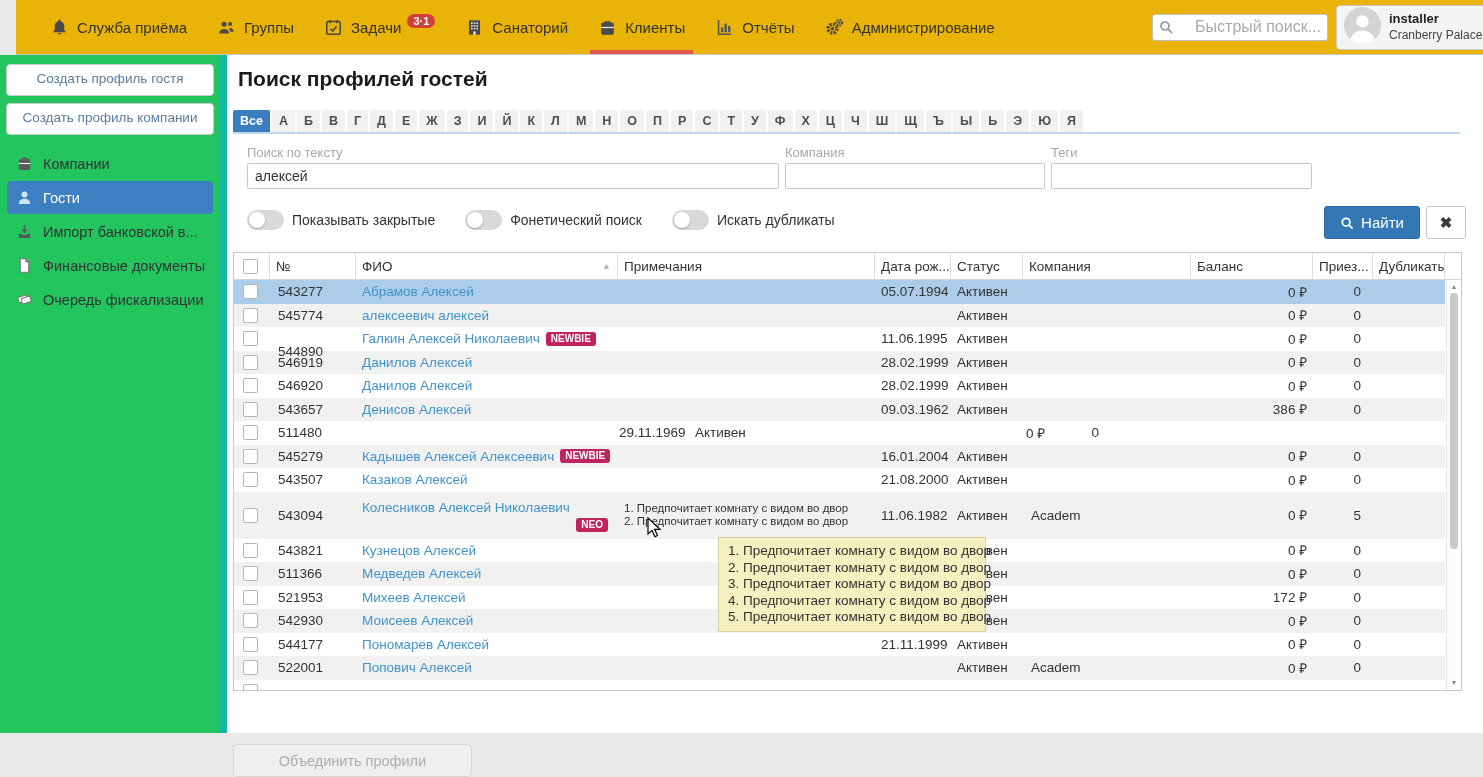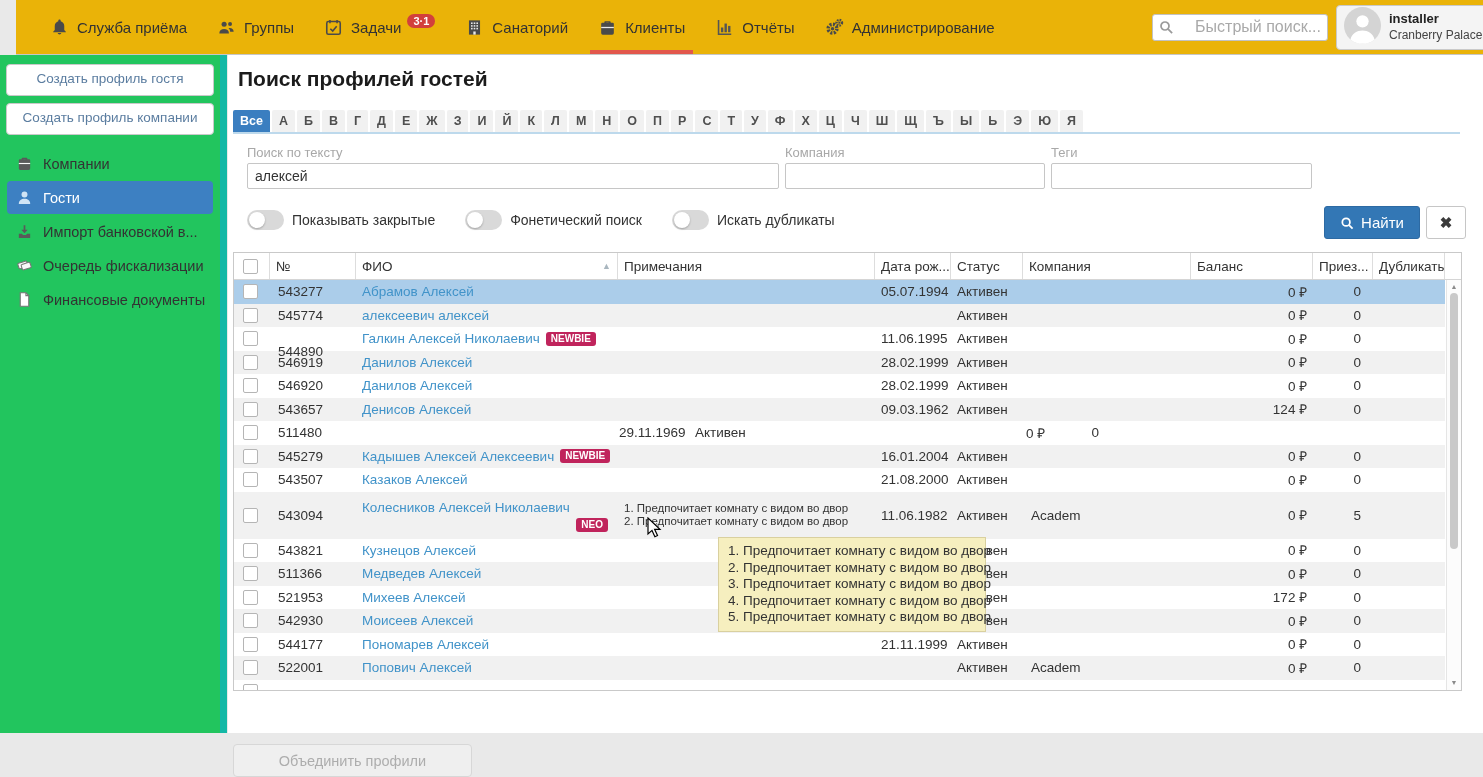--- a/index.html
+++ b/index.html
@@ -260,36 +260,36 @@
             <svg viewBox="0 0 24 24" fill="#5a5a5a">
               <path d="M10.8 3h2.4v6.5h3.3L12 14.5 7.5 9.5h3.3z"></path>
               <path d="M4 15h4.5l1.3 2h4.4l1.3-2H20v6H4z"></path>
             </svg>
           </span>
           <span>Импорт банковской в...</span>
         </div>
         <div class="side-item">
           <span class="side-icon">
             <svg viewBox="0 0 24 24">
+              <path d="M6 2.5h8l4 4v15H6z" fill="#fff" stroke="#777" stroke-width="1.6"></path>
+              <path d="M14 2.5v4h4" fill="none" stroke="#777" stroke-width="1.6"></path>
+            </svg>
+          </span>
+          <span>Финансовые документы</span>
+        </div>
+        <div class="side-item">
+          <span class="side-icon">
+            <svg viewBox="0 0 24 24">
               <g transform="rotate(-18 12 12)">
                 <rect x="3.5" y="6.5" width="13" height="8" rx="1.5" fill="#fafafa" stroke="#777" stroke-width="1.5"></rect>
                 <rect x="7.5" y="9.5" width="13" height="8" rx="1.5" fill="#fafafa" stroke="#777" stroke-width="1.5"></rect>
               </g>
             </svg>
           </span>
           <span>Очередь фискализации</span>
-        </div>
-        <div class="side-item">
-          <span class="side-icon">
-            <svg viewBox="0 0 24 24">
-              <path d="M6 2.5h8l4 4v15H6z" fill="#fff" stroke="#777" stroke-width="1.6"></path>
-              <path d="M14 2.5v4h4" fill="none" stroke="#777" stroke-width="1.6"></path>
-            </svg>
-          </span>
-          <span>Финансовые документы</span>
         </div>
       </div>
   </div>
 
   <div class="main">
     <div class="page-title">Поиск профилей гостей</div>
 
     <div class="alpha-row" id="alpha-row">
         <div class="alpha-chip selected">Все</div>
         <div class="alpha-chip">А</div>
@@ -495,21 +495,21 @@
               <div class="cb"></div>
             </div>
             <div class="gcell" style="width:86px;padding-left:8px;">543657</div>
             <div class="gcell" style="width:262px;">
               <span class="name-link">Денисов Алексей</span>
             </div>
             <div class="gcell" style="width:257px;"></div>
             <div class="gcell" style="width:76px;">09.03.1962</div>
             <div class="gcell" style="width:72px;">Активен</div>
             <div class="gcell" style="width:168px;padding-left:8px;"></div>
-            <div class="gcell" style="width:122px;justify-content:flex-end;">124 ₽</div>
+            <div class="gcell" style="width:122px;justify-content:flex-end;">386 ₽</div>
             <div class="gcell" style="width:60px;justify-content:flex-end;padding-right:12px;">0</div>
             <div class="gcell" style="width:72px;"></div>
           </div>
           <div class="grow">
             <div class="gcell" style="width:36px;padding:0;">
               <div class="cb"></div>
             </div>
             <div class="gcell" style="width:86px;padding-left:8px;">511480</div>
             <div class="gcell" style="width:257px;"></div>
             <div class="gcell" style="width:76px;">29.11.1969</div>

